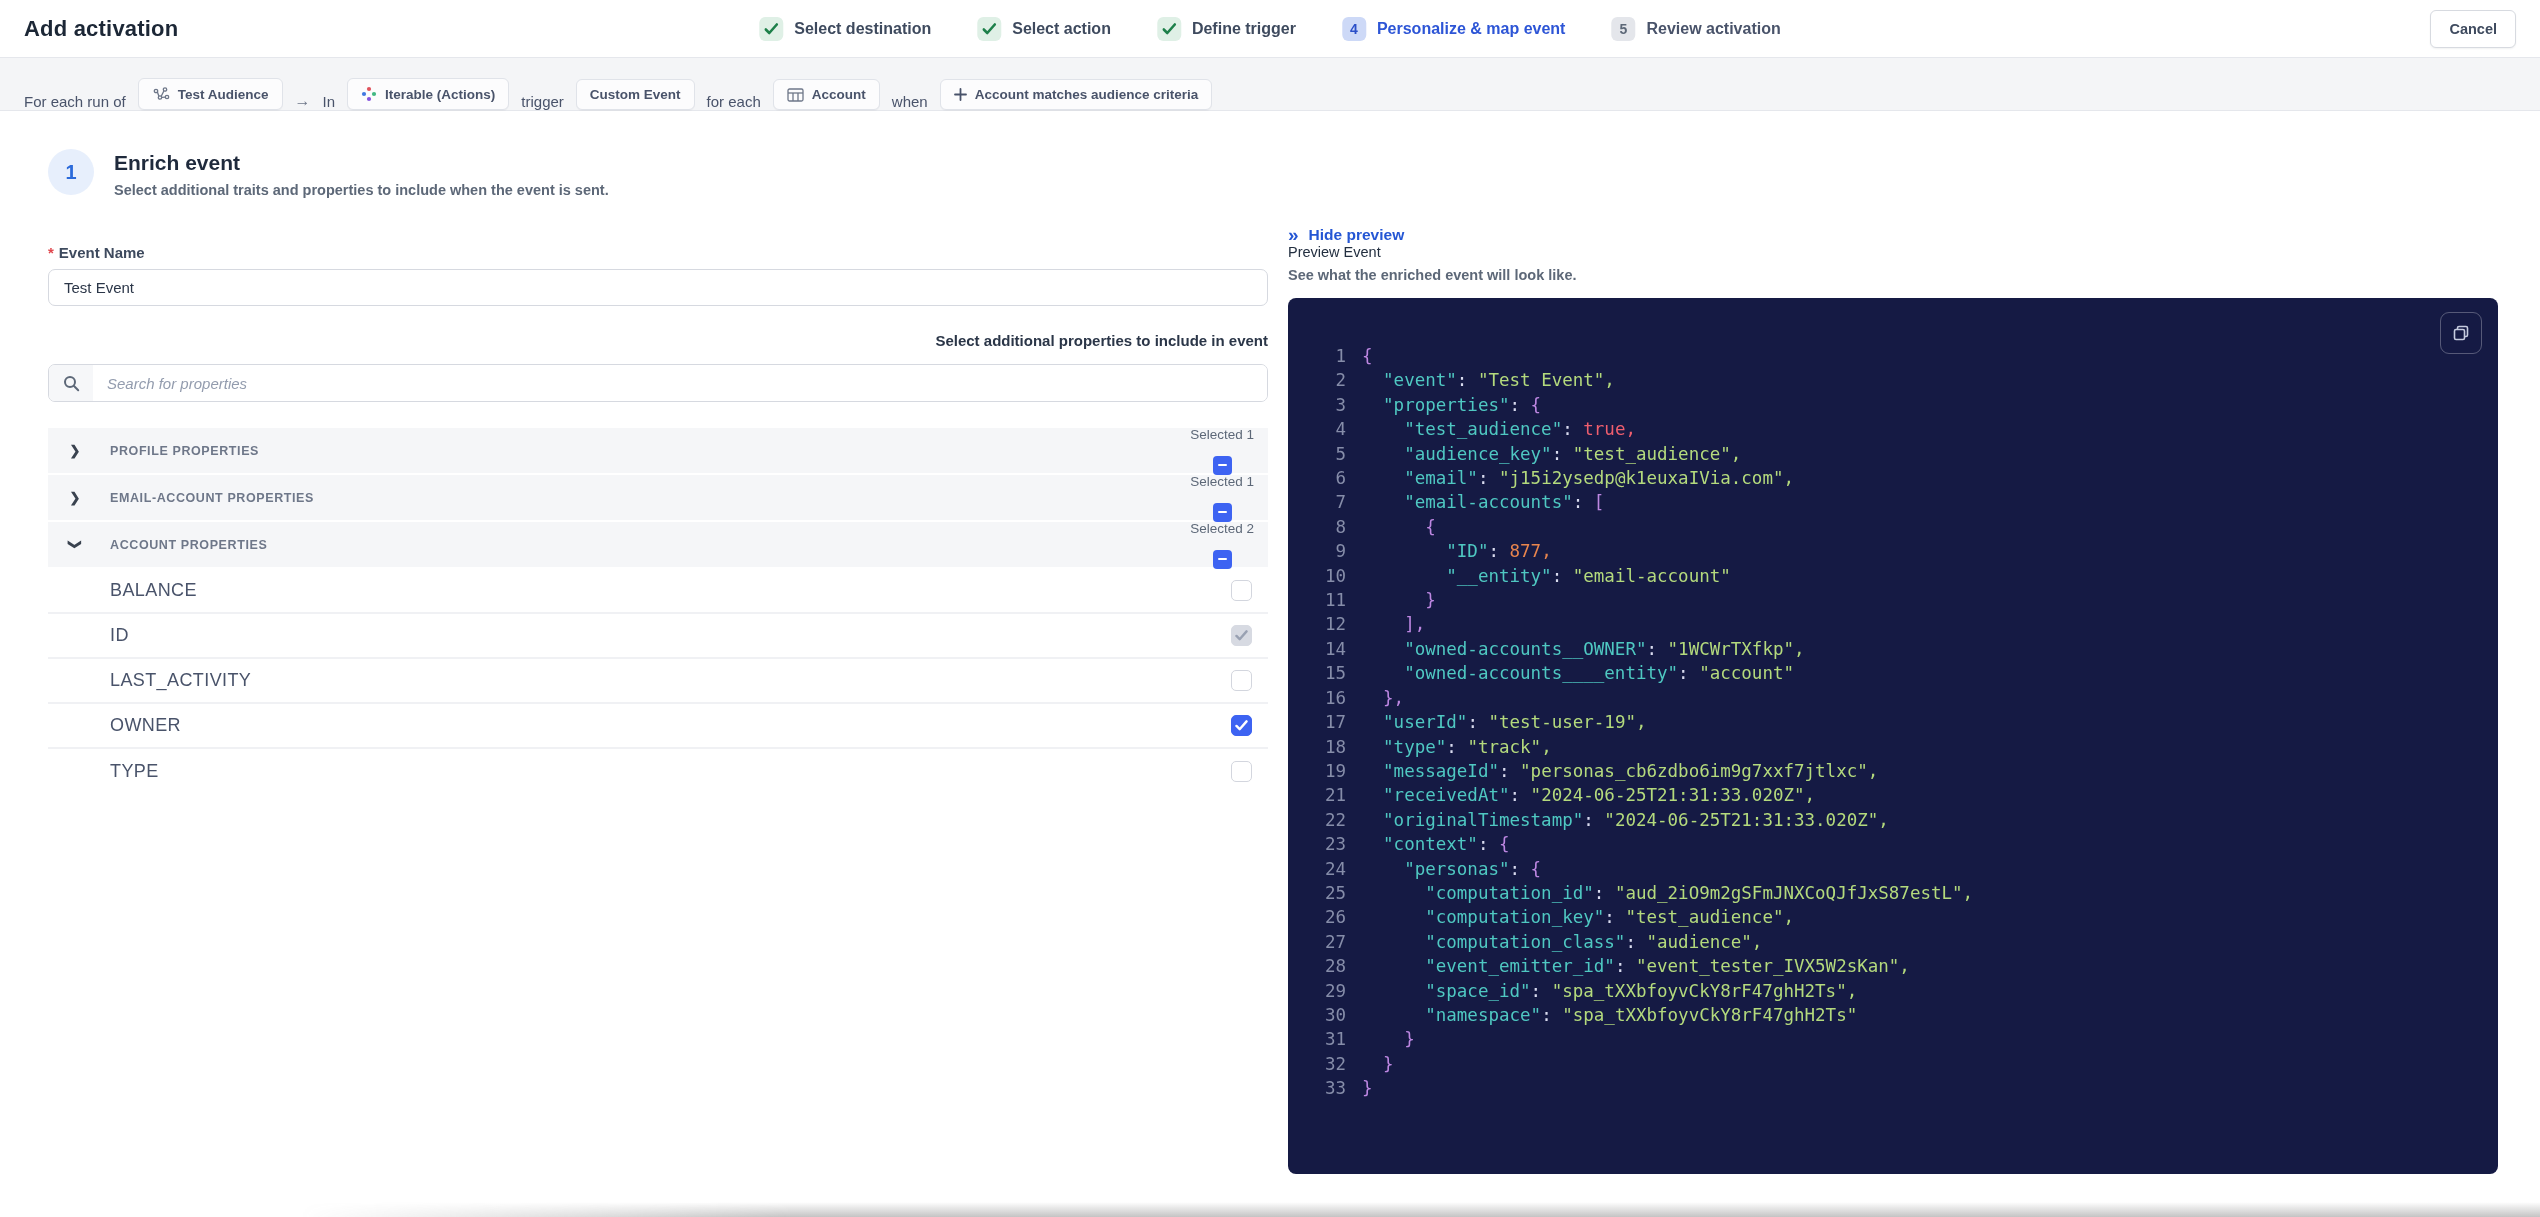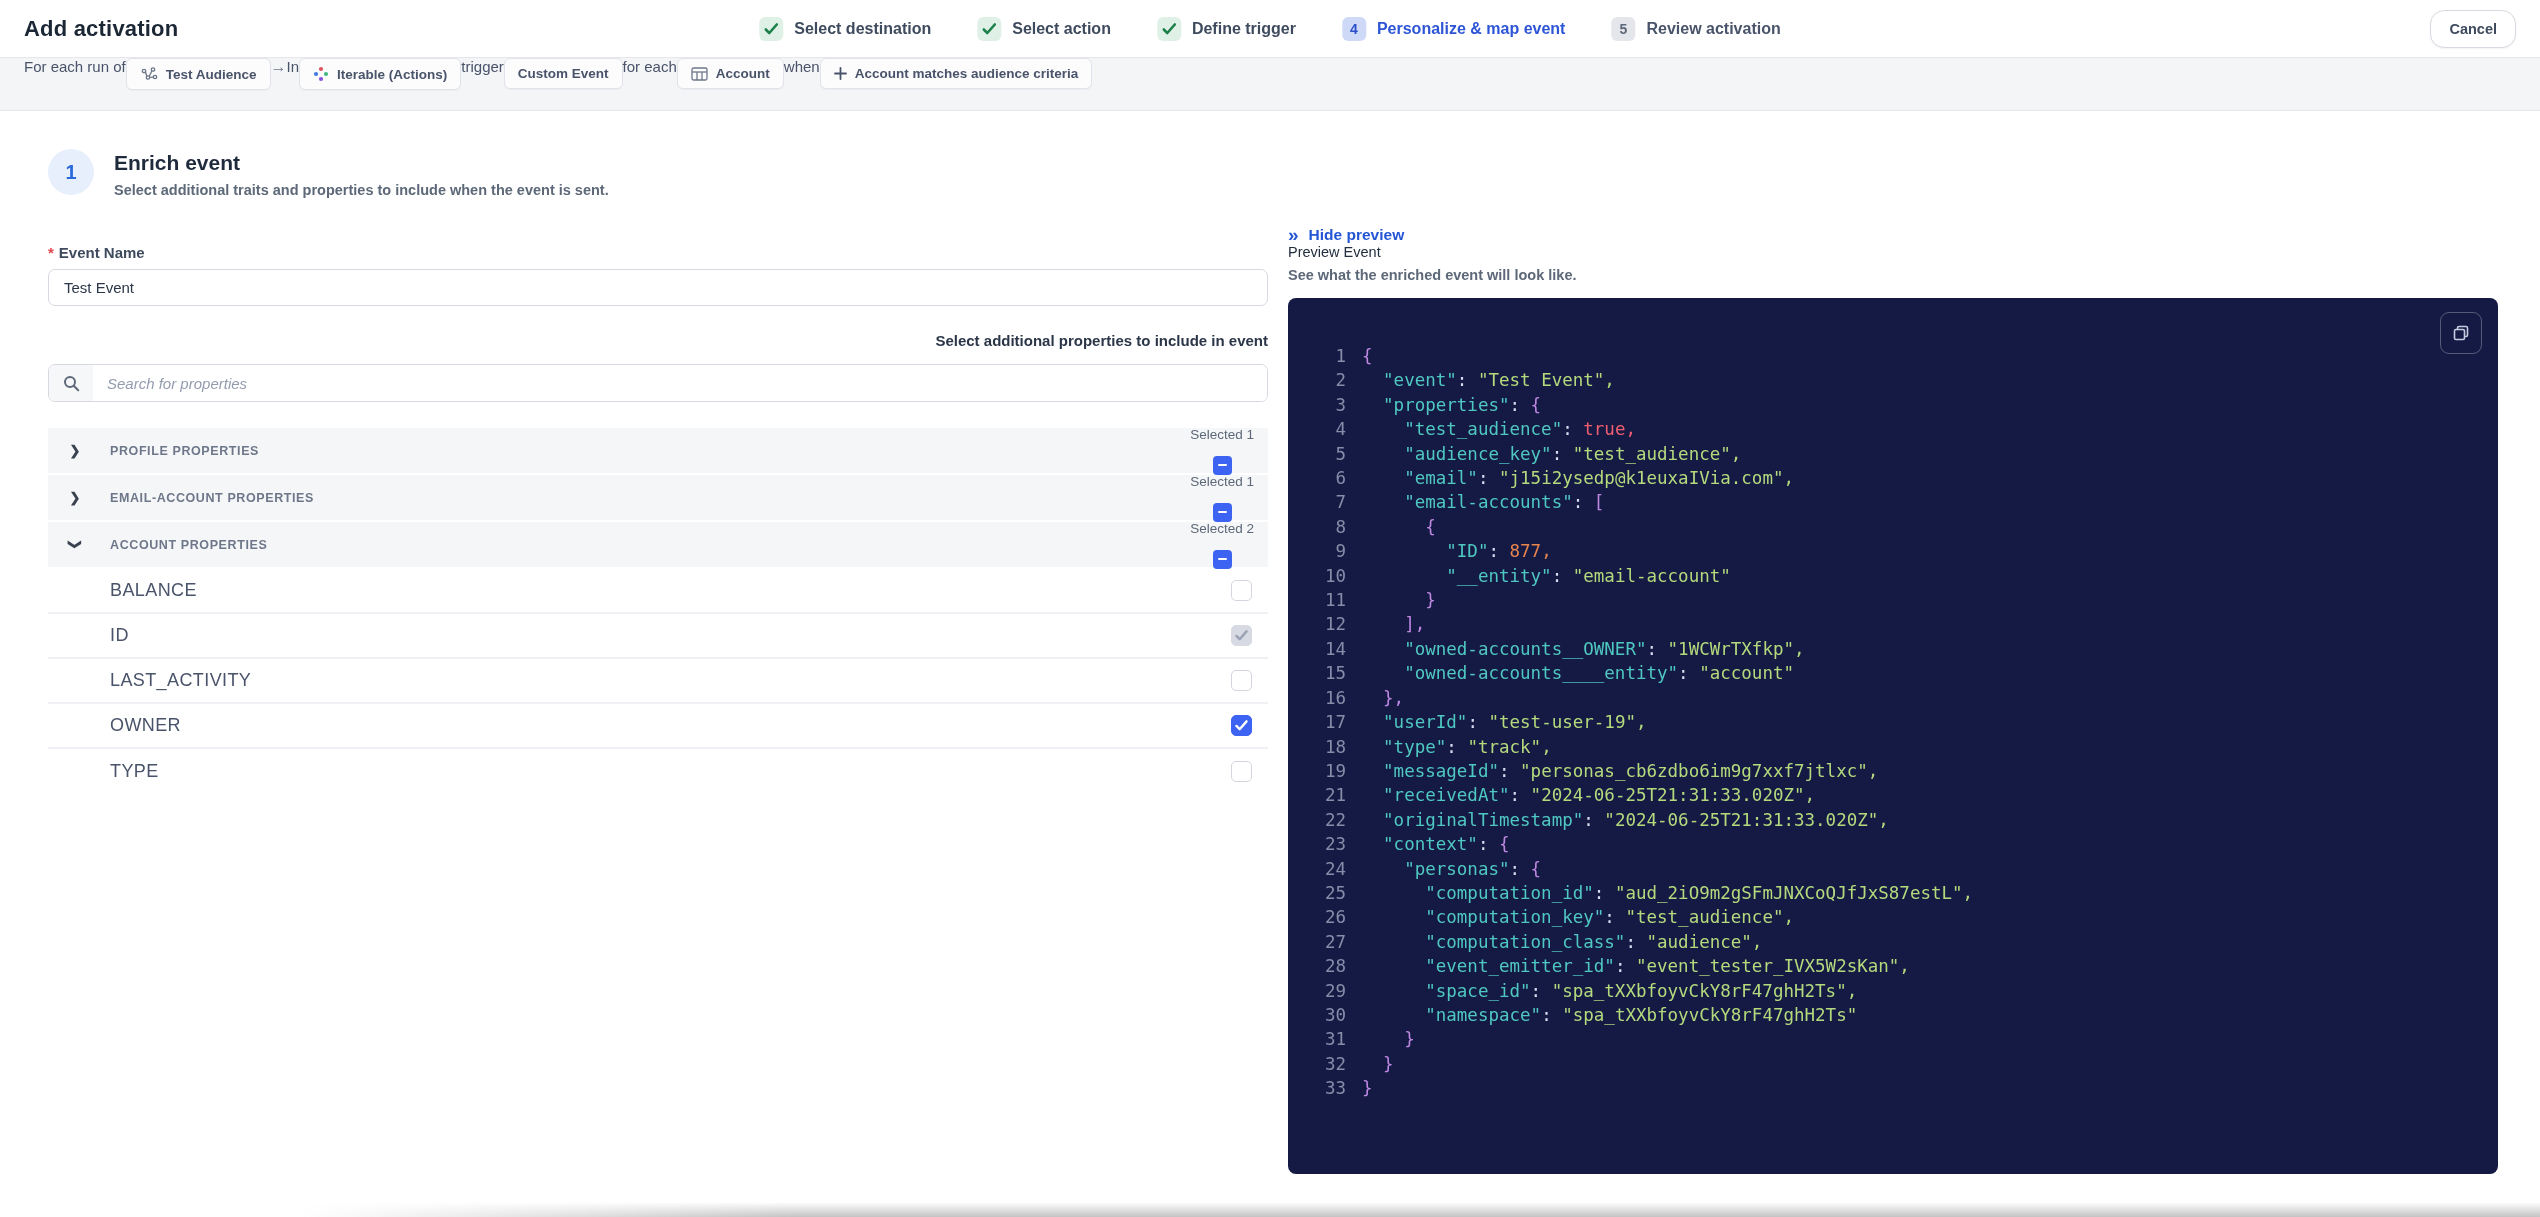--- a/index.html
+++ b/index.html
@@ -10,24 +10,24 @@
   .topbar { height:58px; display:flex; align-items:center; padding:0 24px; border-bottom:1px solid #e5e7ec; position:relative; background:#fff; }
   .page-title { font-size:22px; font-weight:700; color:#1c2736; letter-spacing:.2px; }
   .stepper { position:absolute; left:50%; transform:translateX(-50%); display:flex; align-items:center; gap:46px; }
   .step { display:flex; align-items:center; gap:11px; font-size:16px; font-weight:600; color:#3e4a5e; white-space:nowrap; }
   .step-badge { width:24px; height:24px; border-radius:6px; display:flex; align-items:center; justify-content:center; font-size:14px; font-weight:700; }
   .step.done .step-badge { background:#dff0e6; color:#1d804a; font-size:14px; }
   .step.active .step-badge { background:#cdd9f7; color:#2b4fc8; }
   .step.active { color:#2d55d6; }
   .step.upcoming .step-badge { background:#e4e6eb; color:#5d6878; }
   .step.upcoming { color:#49536a; }
-  .cancel-btn { margin-left:auto; height:38px; padding:0 18px; background:#fff; border:1px solid #d7dae0; border-radius:14px; font-size:14.5px; font-weight:600; color:#3e4a5e; box-shadow:0 1px 2px rgba(22,29,37,.06); cursor:pointer; font-family:inherit; }
+  .cancel-btn { margin-left:auto; height:38px; padding:0 18px; background:#fff; border:1px solid #d7dae0; border-radius:6px; font-size:14.5px; font-weight:600; color:#3e4a5e; box-shadow:0 1px 2px rgba(22,29,37,.06); cursor:pointer; font-family:inherit; }
 
   
-  .trigger-bar { height:53px; background:#f4f5f7; border-bottom:1px solid #e5e7ec; display:flex; align-items:flex-start; padding:0 24px; font-size:15px; color:#49536a; }
+  .trigger-bar { height:53px; background:#f4f5f7; border-bottom:1px solid #e5e7ec; display:flex; align-items:flex-end; gap:12px; padding:0 24px; font-size:15px; color:#49536a; }
   .tb-text { white-space:nowrap; }
   .tb-arrow { color:#6e7789; font-size:16px; }
   .pill { display:flex; align-items:center; gap:8px; background:#fcfcfd; border:1px solid #e0e3e9; border-radius:6px; padding:7px 13px; font-size:13.5px; font-weight:700; color:#49536a; white-space:nowrap; box-shadow:0 1px 1px rgba(22,29,37,.03); cursor:default; }
   .pill svg { display:block; }
 
   
   .main { display:flex; gap:20px; padding:38px 42px 0 48px; }
   .left { width:1220px; flex:none; }
   .right { flex:1; min-width:0; }
 

